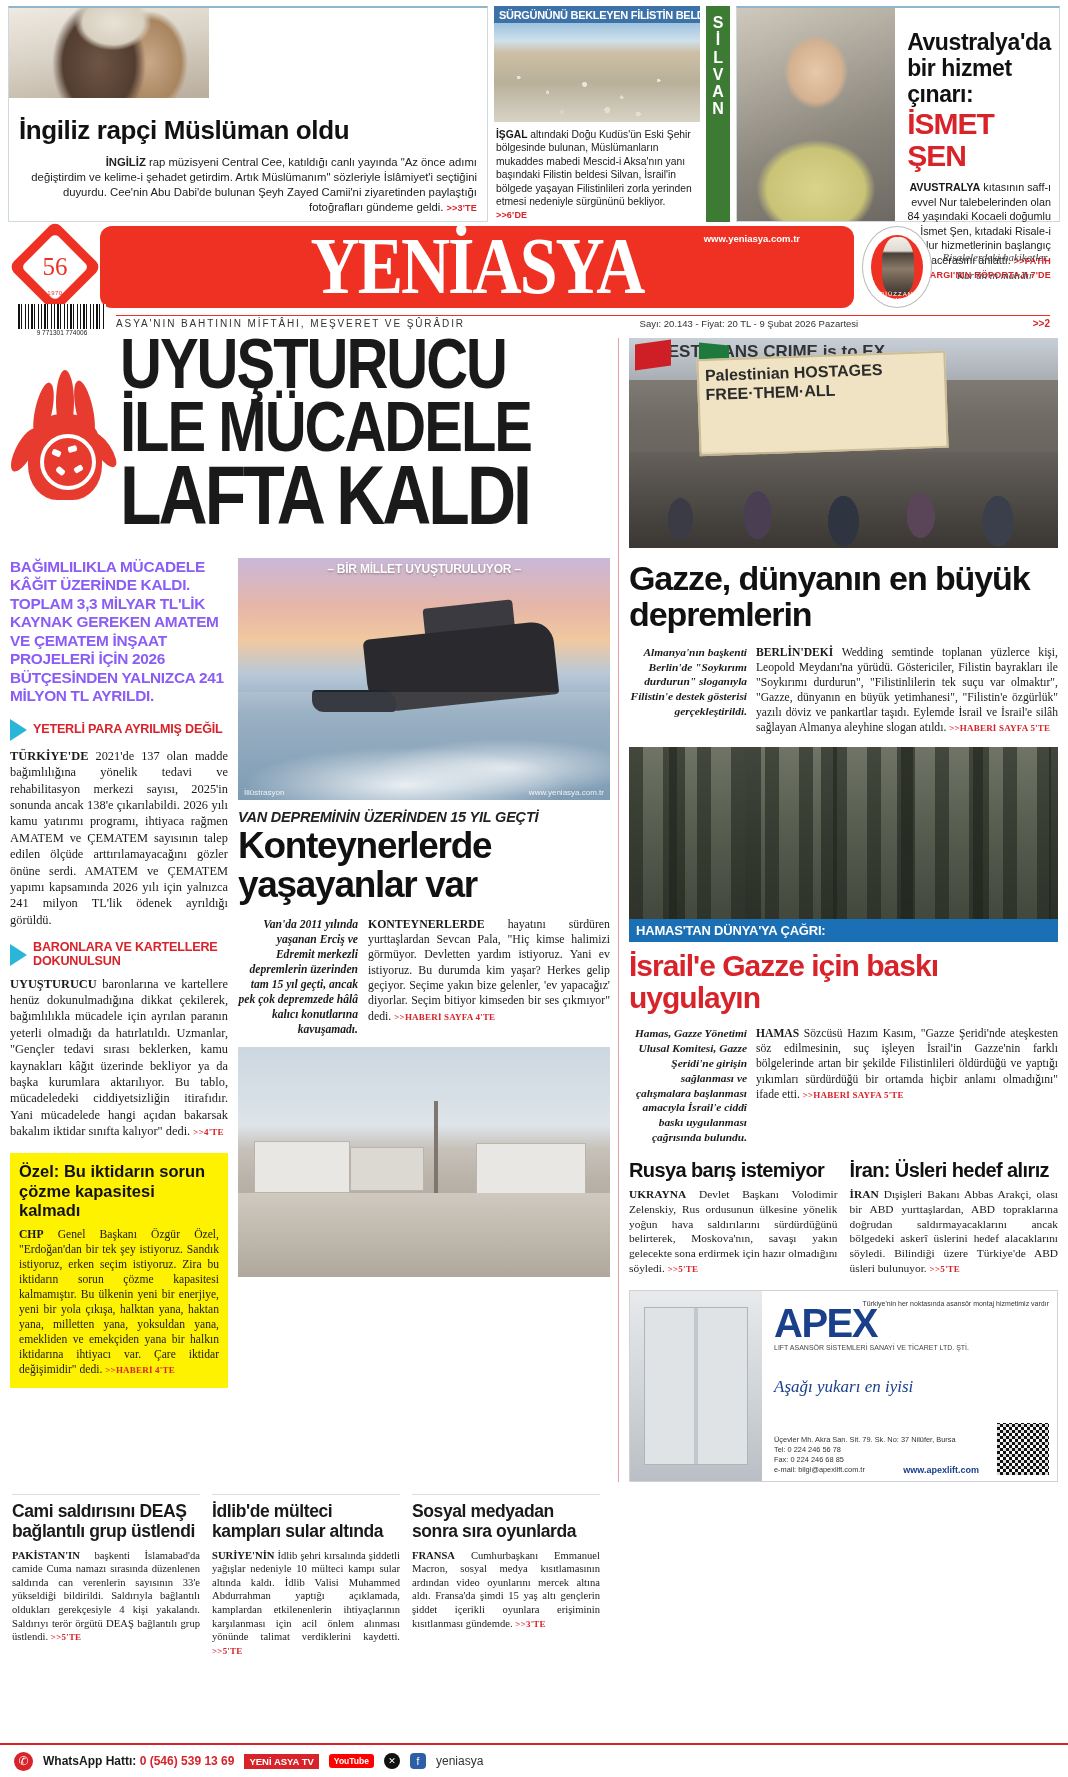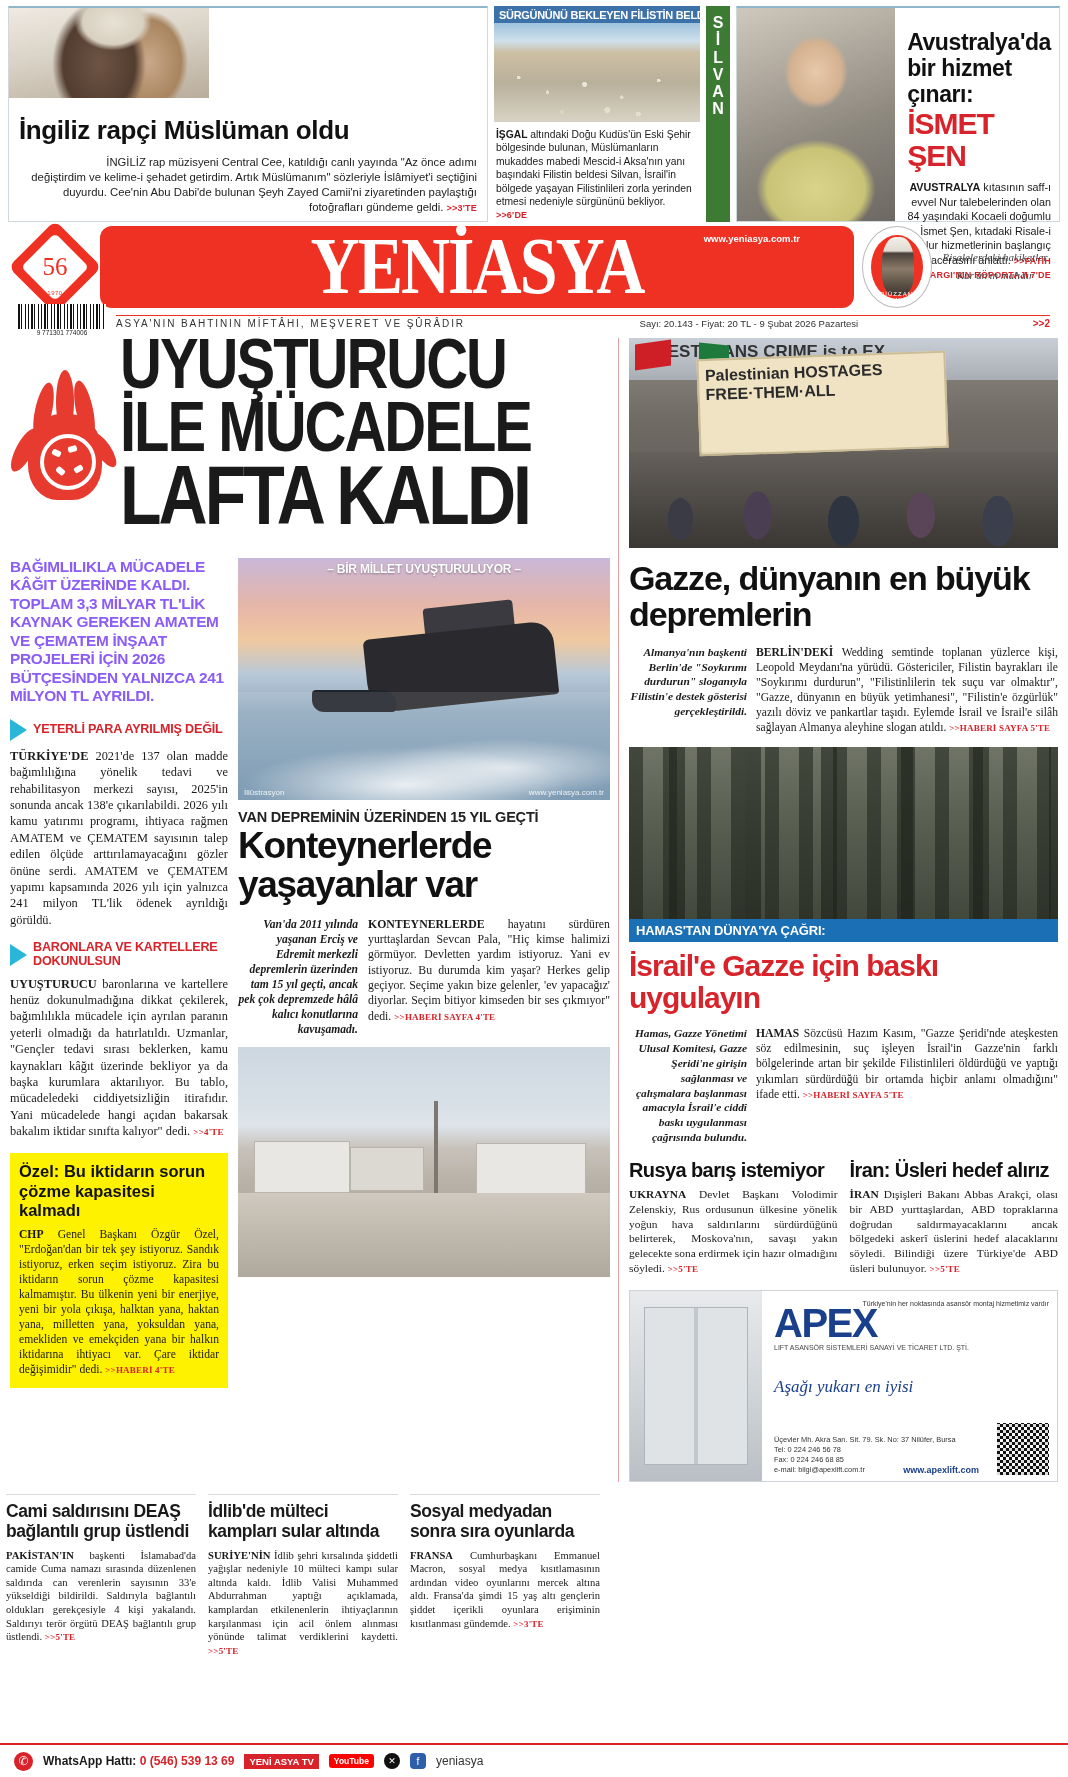--- a/index.html
+++ b/index.html
@@ -23,21 +23,21 @@
       radial-gradient(ellipse 60px 80px at 45% 62%, #6e5444 0%, #523d30 60%, transparent 78%),
       radial-gradient(ellipse 46px 60px at 70% 60%, #c9a88a 0%, #a8855f 70%, transparent 85%),
       linear-gradient(170deg, #efeae2 0%, #d9d2c6 45%, #b9ad9c 100%);
   }
   .teaser-a .txt { flex: 1; padding: 18px 10px 6px 10px; }
   .teaser-a h2 { font-size: 26px; line-height: 1.12; font-weight: 700; letter-spacing: -0.4px; color: #111; }
   .teaser-a p {
     margin-top: 10px; font-size: 11.3px; line-height: 1.32; text-align: right;
     font-family: "Liberation Sans", sans-serif; color: #222;
   }
-  .teaser-a p b { font-weight: 400; margin-left: 32px; }
+  .teaser-a p b { font-weight: 700; margin-left: 32px; }
   .ref { color: #d8232a; font-weight: 700; font-size: 9px; letter-spacing: .2px; }
 
   .teaser-b { width: 206px; position: relative; display: flex; flex-direction: column; }
   .teaser-b .kicker {
     background: #3d72a8; color: #fff; font-size: 11px; font-weight: 700;
     padding: 3px 5px; letter-spacing: -.3px; white-space: nowrap; overflow: hidden;
   }
   .teaser-b .photo {
     height: 104px;
     background:
@@ -215,21 +215,21 @@
   .shipart .deck { position: absolute; right: 96px; top: 46px; width: 90px; height: 34px; background: #3a3a40; border-radius: 4px; transform: rotate(-6deg); }
   .shipart .boat { position: absolute; left: 74px; top: 132px; width: 84px; height: 22px; background: #20242b; border-radius: 4px 14px 4px 12px; }
   .shipart .foam {
     position: absolute; left: 0; right: 0; bottom: 0; height: 108px;
     background: radial-gradient(ellipse 230px 54px at 45% 86%, rgba(255,255,255,.85) 0%, rgba(255,255,255,.1) 70%),
                 radial-gradient(ellipse 180px 40px at 72% 70%, rgba(255,255,255,.7) 0%, rgba(255,255,255,0) 72%);
   }
   .shipart .creds { position: absolute; bottom: 3px; left: 6px; font-size: 8px; color: #fff; opacity: .85; }
   .shipart .creds2 { position: absolute; bottom: 3px; right: 6px; font-size: 8px; color: #fff; opacity: .85; }
 
-  .kicker-plain { font-size: 14.5px; font-weight: 600; margin-top: 9px; color: #222; letter-spacing: -.2px; }
+  .kicker-plain { font-size: 14.5px; font-weight: 600; margin-top: 9px; color: #222; letter-spacing: -.2px; font-style: italic; }
   .h-conteyner { font-size: 37px; font-weight: 700; line-height: 1.05; margin-top: 2px; letter-spacing: -1.3px; color: #111; }
   .two-col { display: flex; gap: 10px; margin-top: 12px; }
   .two-col .c1 { width: 120px; font-family: "Liberation Serif", serif; font-style: italic; font-weight: 700; font-size: 11.6px; line-height: 1.3; text-align: right; color: #1b1b1b; }
   .two-col .c2 { flex: 1; font-family: "Liberation Serif", serif; font-size: 11.8px; line-height: 1.3; text-align: justify; }
   .photo-camp {
     width: 100%; height: 230px; margin-top: 10px; position: relative; overflow: hidden;
     background: linear-gradient(180deg, #cdd7e0 0%, #dde4ea 34%, #c7c2ba 44%, #b9b2a8 58%, #9c958b 100%);
   }
   .photo-camp .box { position: absolute; background: #e8e7e3; border: 1px solid #b9b5ad; }
   .photo-camp .b1 { left: 16px; top: 94px; width: 96px; height: 52px; }
@@ -310,21 +310,21 @@
   .apex .qr {
     position: absolute; right: 8px; bottom: 6px; width: 52px; height: 52px;
     background-image:
       repeating-linear-gradient(90deg,#111 0 3px,#fff 3px 6px),
       repeating-linear-gradient(0deg,#111 0 3px,#fff 3px 6px);
     background-blend-mode: difference; background-color: #fff;
   }
   .apex .topnote { position: absolute; right: 8px; top: 8px; font-size: 7px; text-align: right; color: #333; line-height: 1.3; }
 
   
-  .bottom3 { display: flex; gap: 12px; width: 600px; padding-left: 6px; margin-top: 12px; }
+  .bottom3 { display: flex; gap: 12px; width: 600px; padding-left: 12px; margin-top: 12px; }
   .bottom3 .cell { flex: 1; border-top: 1px solid #ddd; padding-top: 7px; }
   .bottom3 h4 { font-size: 17.5px; font-weight: 600; line-height: 1.14; letter-spacing: -.4px; color: #1a1a1a; }
   .bottom3 p { margin-top: 7px; font-family: "Liberation Serif", serif; font-size: 10.6px; line-height: 1.28; text-align: justify; }
 
   
   .footer {
     position: absolute; left: 0; right: 0; bottom: 0; height: 34px;
     border-top: 2px solid #d8232a; display: flex; align-items: center; gap: 10px; padding: 0 14px;
     background: #fff;
   }

